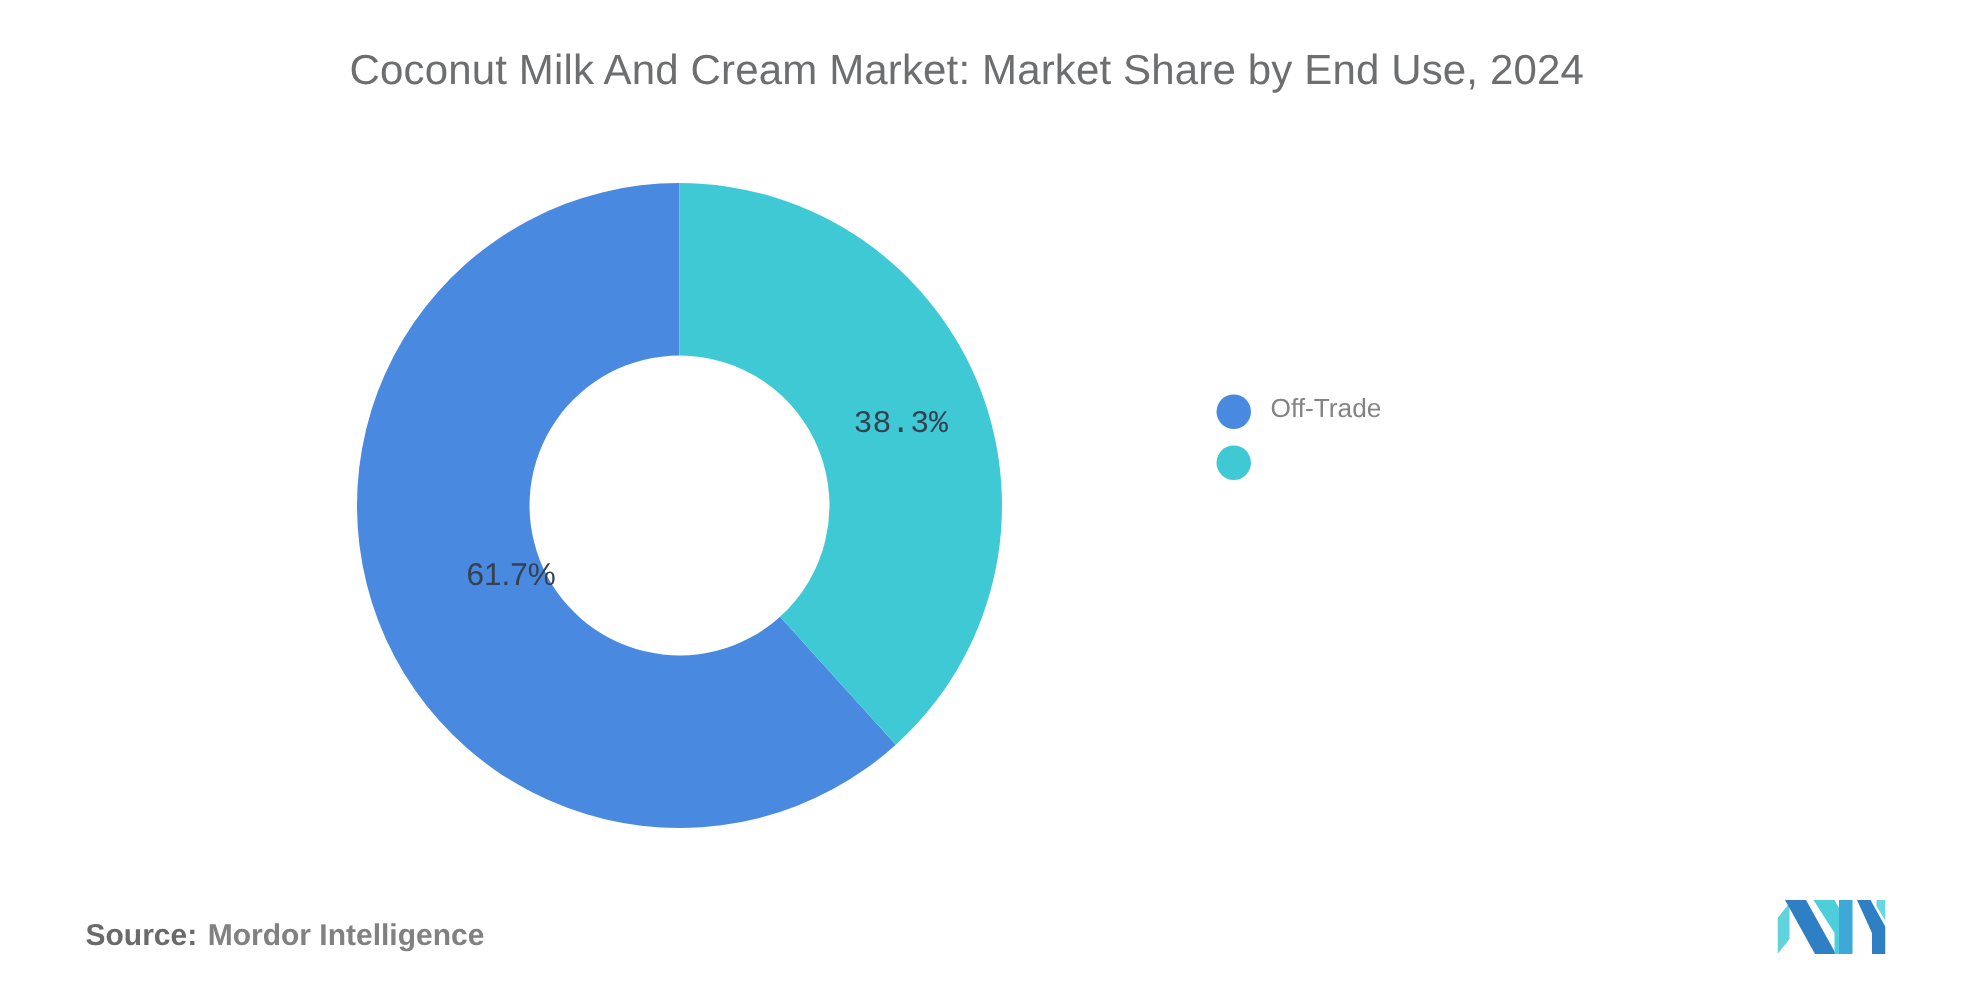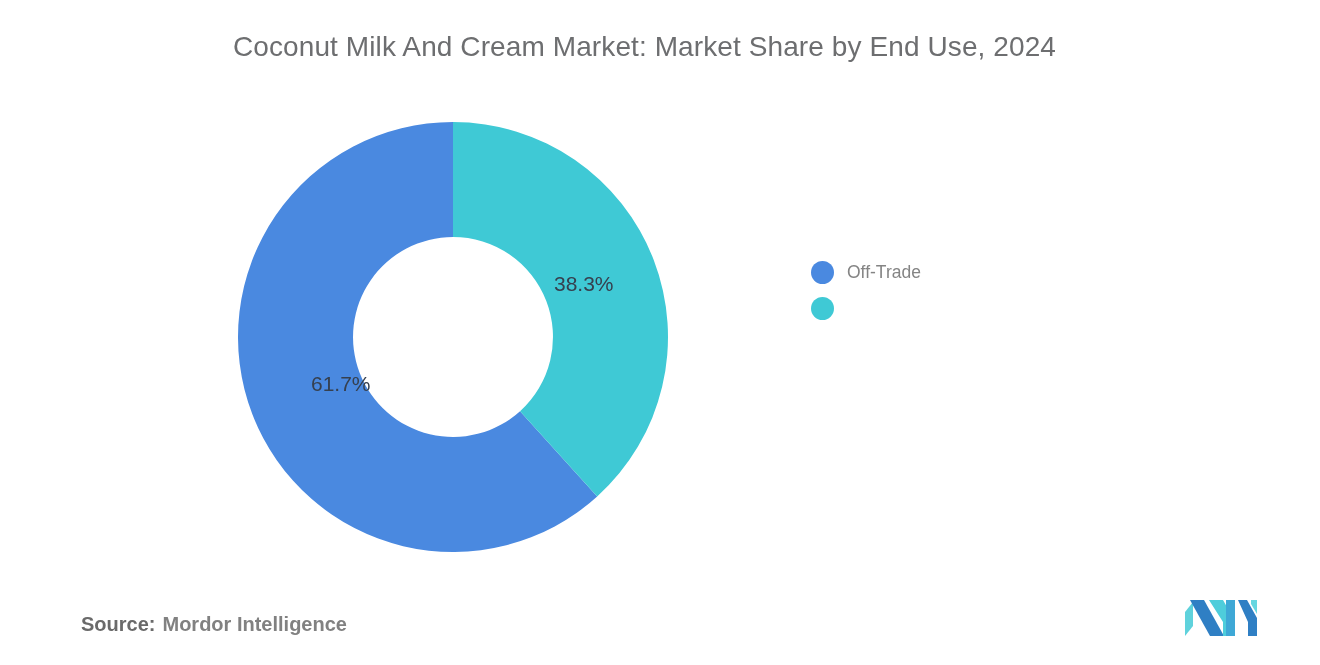--- a/index.html
+++ b/index.html
@@ -41,32 +41,32 @@
     height: 442px;
   }
 
   .slice-label {
     position: absolute;
     font-size: 21px;
     font-weight: 400;
     color: #36404f;
     white-space: nowrap;
   }
-  #label-teal  { left: 322px; top: 156px; }
+  #label-teal  { left: 337px; top: 156px; font-family: Liberation Mono, monospace; }
   #label-blue  { left: 55px;  top: 256px; margin-left: 24px; }
 
   #legend {
     position: absolute;
     left: 811px;
     top: 258px;
     width: 500px;
   }
   .legend-row {
     display: flex;
-    align-items: center;
+    align-items: flex-end;
     margin-bottom: 10px;
   }
   .legend-dot {
     flex: 0 0 auto;
     width: 23px;
     height: 23px;
     border-radius: 50%;
     margin-top: 1px;
   }
   .legend-text {
@@ -82,21 +82,20 @@
     position: absolute;
     left: 57px;
     top: 613px;
     font-size: 20px;
     color: #7b7b7b;
     white-space: nowrap;
   }
   #source-label {
     font-weight: 700;
     color: #6a6a6a;
-    margin-left: 24px;
   }
   #source-value {
     font-weight: 700;
     color: #818181;
     margin-left: 7px;
   }
 
   #brand-logo {
     position: absolute;
     left: 1185px;

